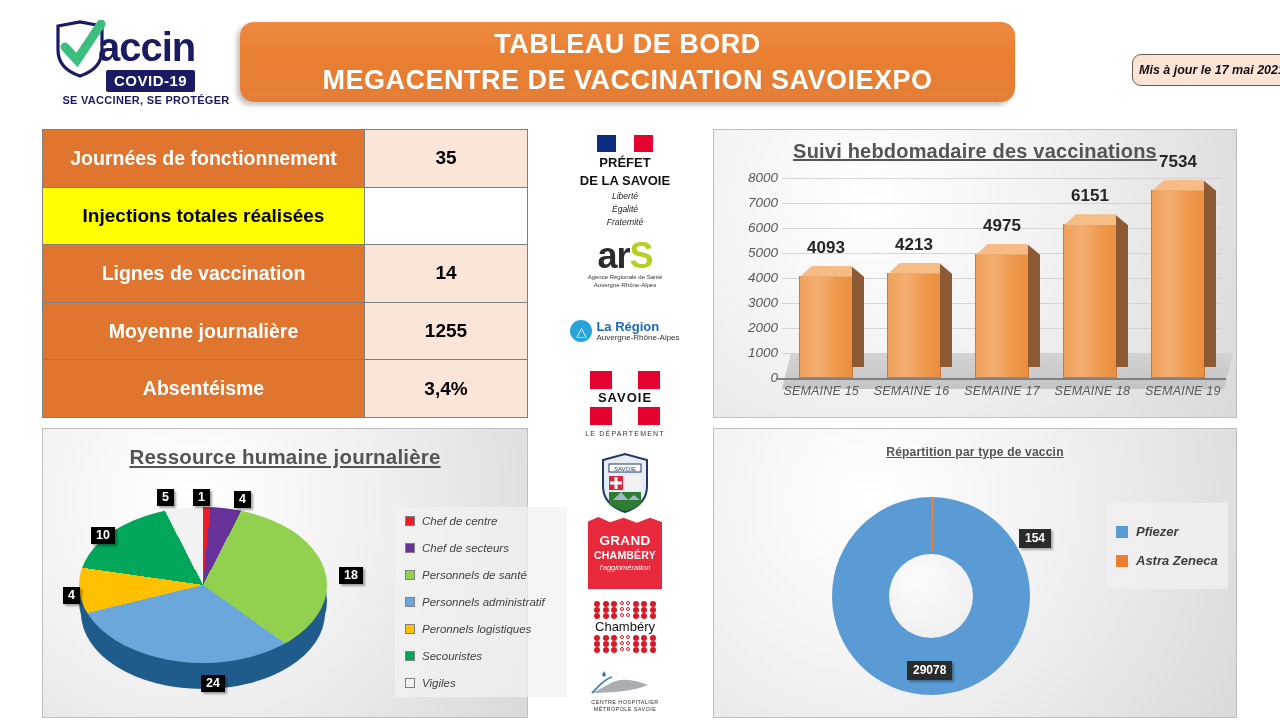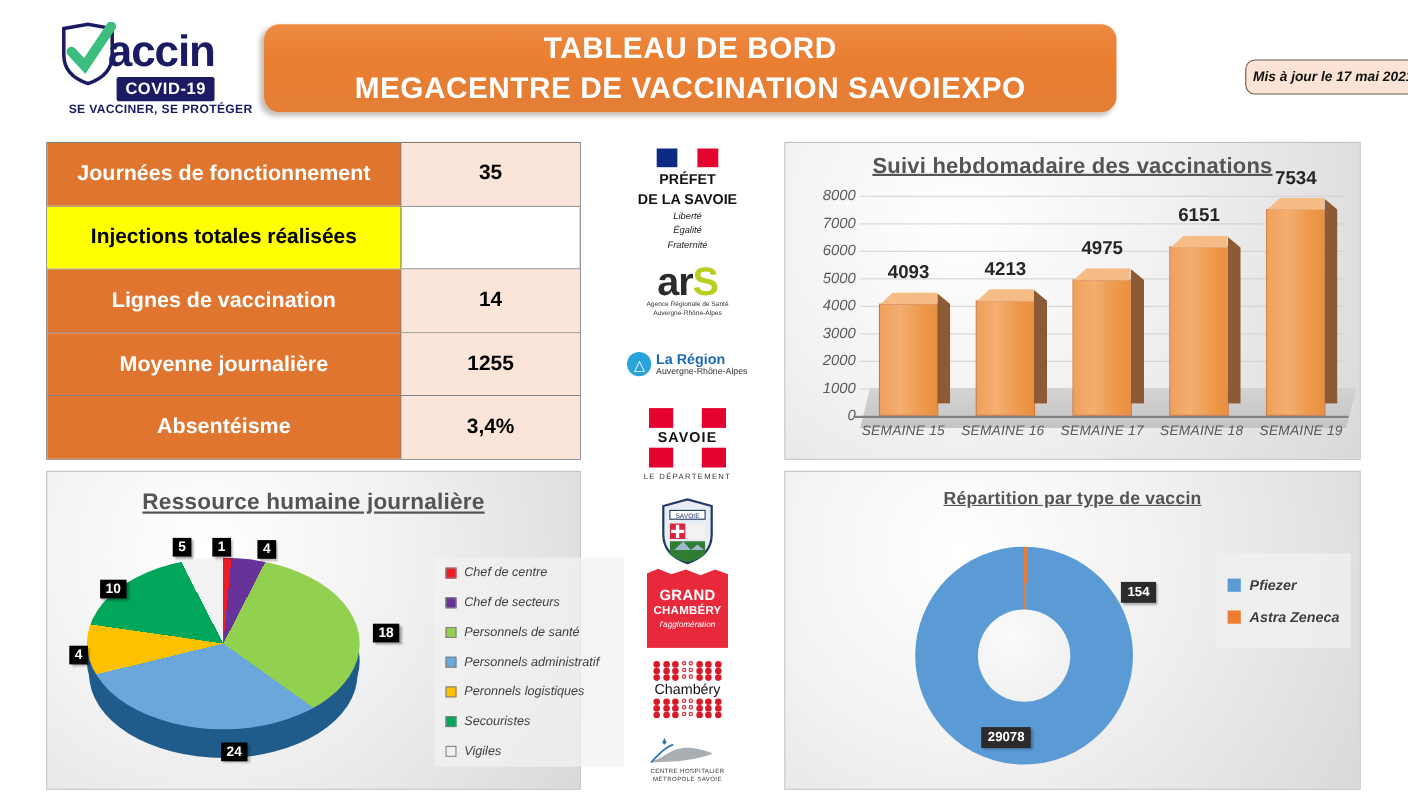--- a/index.html
+++ b/index.html
@@ -151,21 +151,21 @@
     position: absolute; border: 1px solid #bfbfbf;
     background: radial-gradient(circle at 30% 25%, #ffffff 0%, #f2f2f2 42%, #d9d9d9 100%);
   }
   .panel-title {
     text-align: center; font-size: 20px; font-weight: bold; color: #545454;
     text-decoration: underline; padding-top: 10px; letter-spacing: .2px;
   }
   #panel-bar { left: 713px; top: 129px; width: 524px; height: 289px; }
   #panel-pie { left: 42px; top: 428px; width: 486px; height: 290px; }
   #panel-donut { left: 713px; top: 428px; width: 524px; height: 290px; }
-  #panel-donut .panel-title { font-size: 16px; padding-top: 16px; }
+  #panel-donut .panel-title { font-size: 12px; padding-top: 16px; }
   #panel-pie .panel-title { font-size: 20.5px; padding-top: 16px; }
 
   
   .bar-plot { position: absolute; left: 0; top: 38px; width: 524px; height: 251px; }
   .yaxis { position: absolute; left: 8px; top: 10px; width: 56px; height: 200px; }
   .ytick {
     position: absolute; right: 0; width: 56px; text-align: right;
     font-size: 13.5px; font-style: italic; color: #595959; transform: translateY(-8px);
   }
   .gridwrap { position: absolute; left: 68px; top: 10px; width: 440px; height: 200px; }
@@ -563,21 +563,21 @@
       </div>
   </div>
 
   <div class="panel" id="panel-donut">
     <div class="panel-title">Répartition par type de vaccin</div>
     <div class="donut-area">
       <div class="donut" id="donut-ring" style="background: conic-gradient(rgb(237, 125, 49) 0deg, rgb(237, 125, 49) 1.9deg, rgb(91, 155, 213) 1.9deg, rgb(91, 155, 213) 360deg);">
         <div class="donut-hole"></div>
       </div>
       <div class="donut-label" id="dl-astra" style="left:305px; top:50px;">154</div>
-      <div class="donut-label" id="dl-pfiezer" style="left:178px; top:182px;">29078</div>
+      <div class="donut-label" id="dl-pfiezer" style="left:193px; top:182px;">29078</div>
     </div>
     <div class="donut-legend" id="donut-legend">
         <div class="dleg-row">
           <span class="dleg-sw" style="background: rgb(91, 155, 213);"></span>
           <span class="dleg-tx">Pfiezer</span>
         </div>
         <div class="dleg-row">
           <span class="dleg-sw" style="background: rgb(237, 125, 49);"></span>
           <span class="dleg-tx">Astra Zeneca</span>
         </div>

